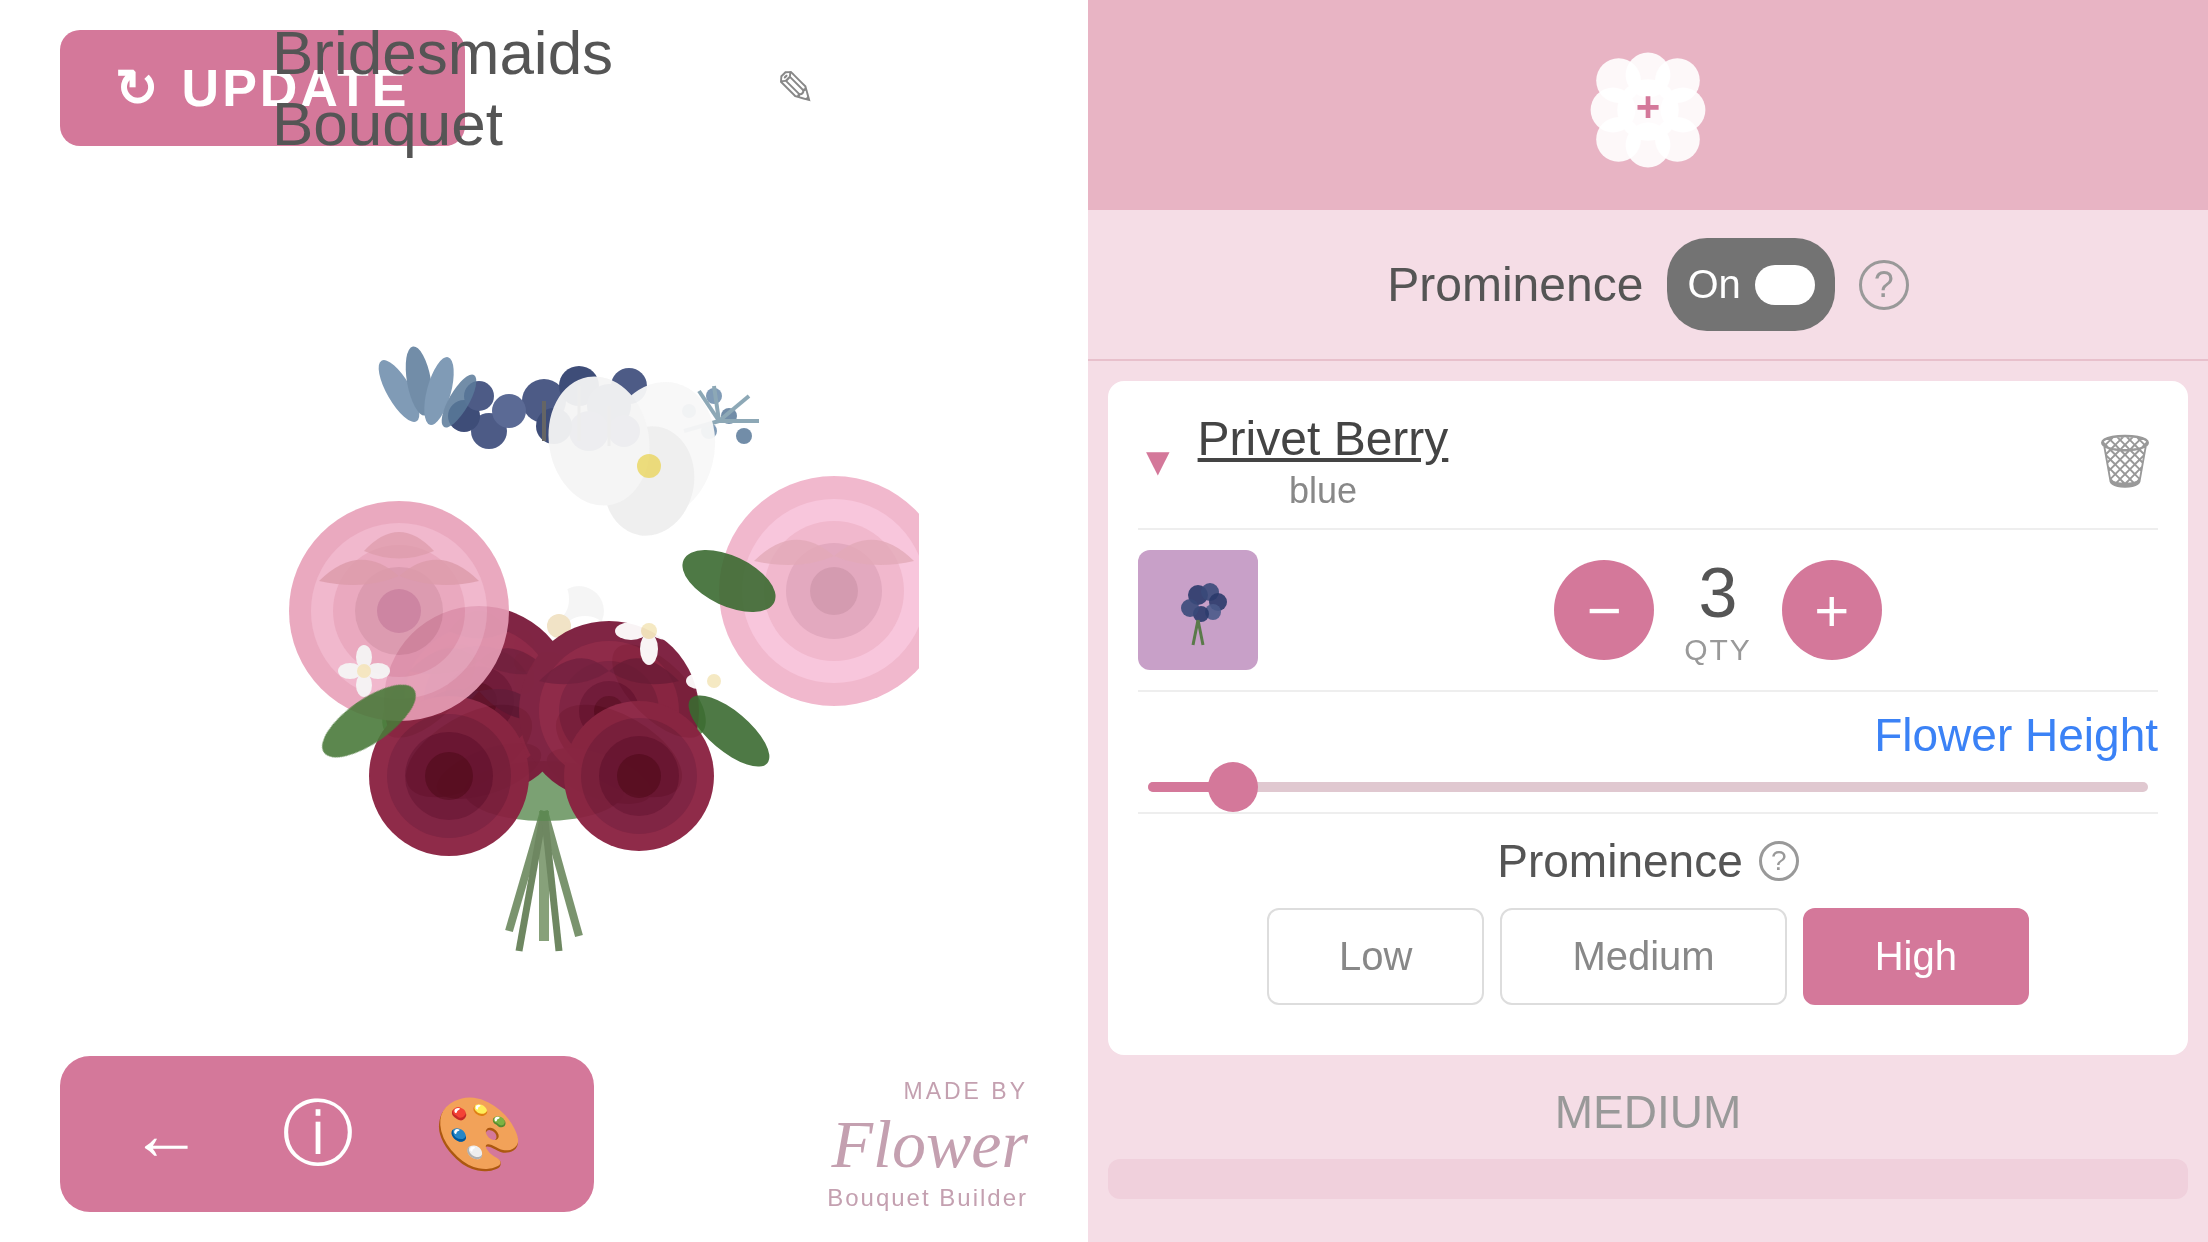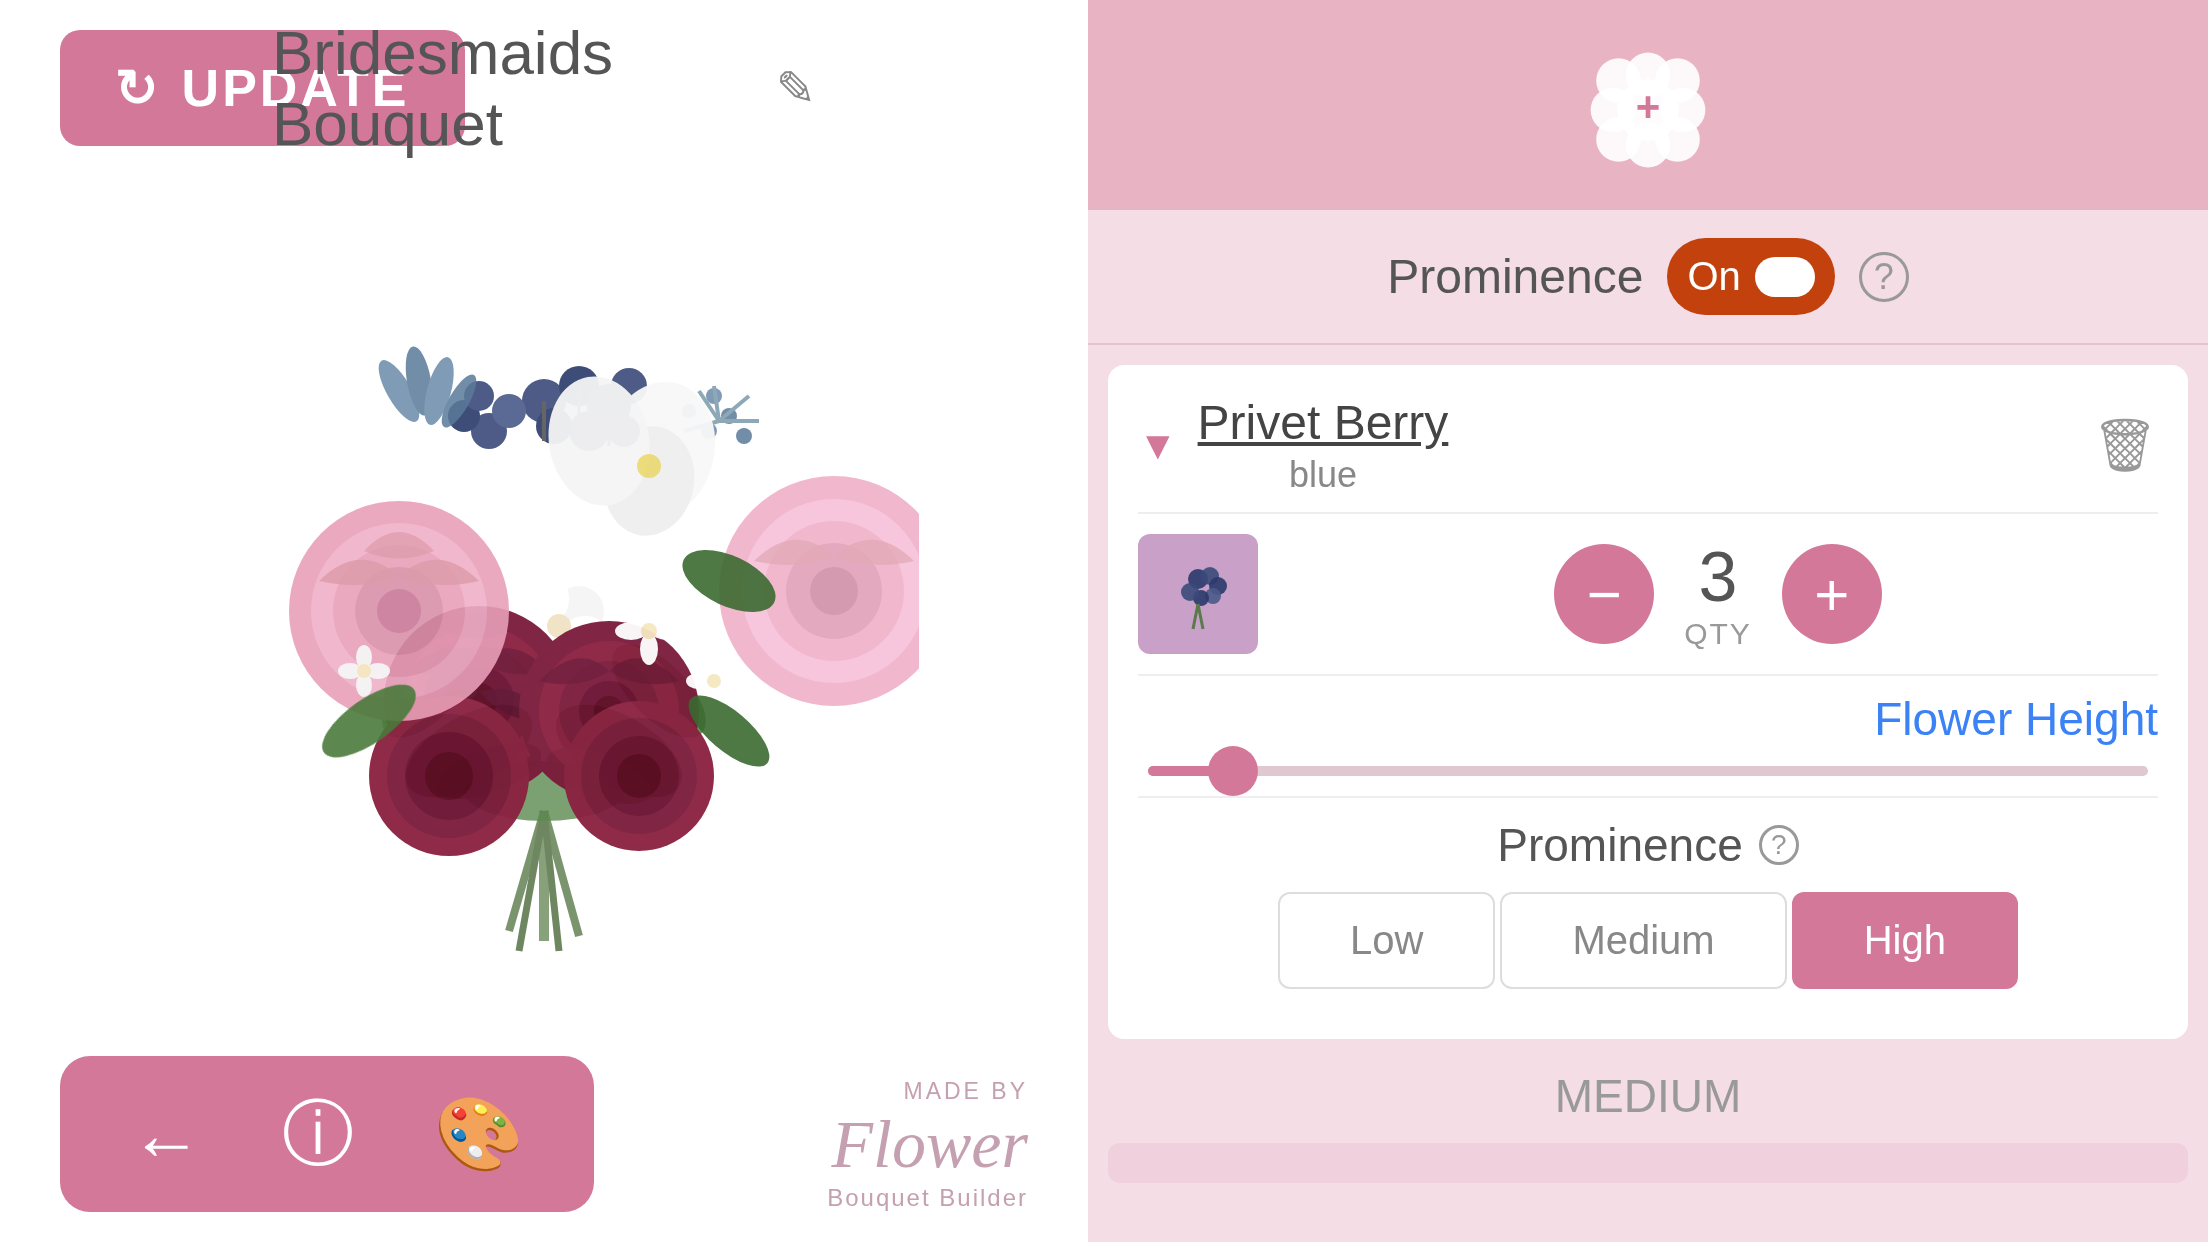--- a/index.html
+++ b/index.html
@@ -166,23 +166,23 @@
     }
 
     .prominence-label {
       font-size: 48px;
       color: #555;
     }
 
     .toggle-container {
       display: flex;
       align-items: center;
-      background: #c2410c;
+      background: #737373;
       border-radius: 40px;
-      padding: 16px 20px;
+      padding: 24px 20px;
       gap: 14px;
     }
 
     .toggle-on-text {
       font-size: 40px;
       color: #fff;
       font-weight: 500;
     }
 
     .toggle-switch {
@@ -395,21 +395,21 @@
       text-align: center;
       margin-bottom: 20px;
       display: flex;
       align-items: center;
       justify-content: center;
       gap: 16px;
     }
 
     .prominence-buttons {
       display: flex;
-      gap: 5px;
+      gap: 16px;
       justify-content: center;
     }
 
     .prom-btn {
       padding: 24px 70px;
       font-size: 40px;
       border: 2px solid #ddd;
       border-radius: 12px;
       cursor: pointer;
       background: #fff;

